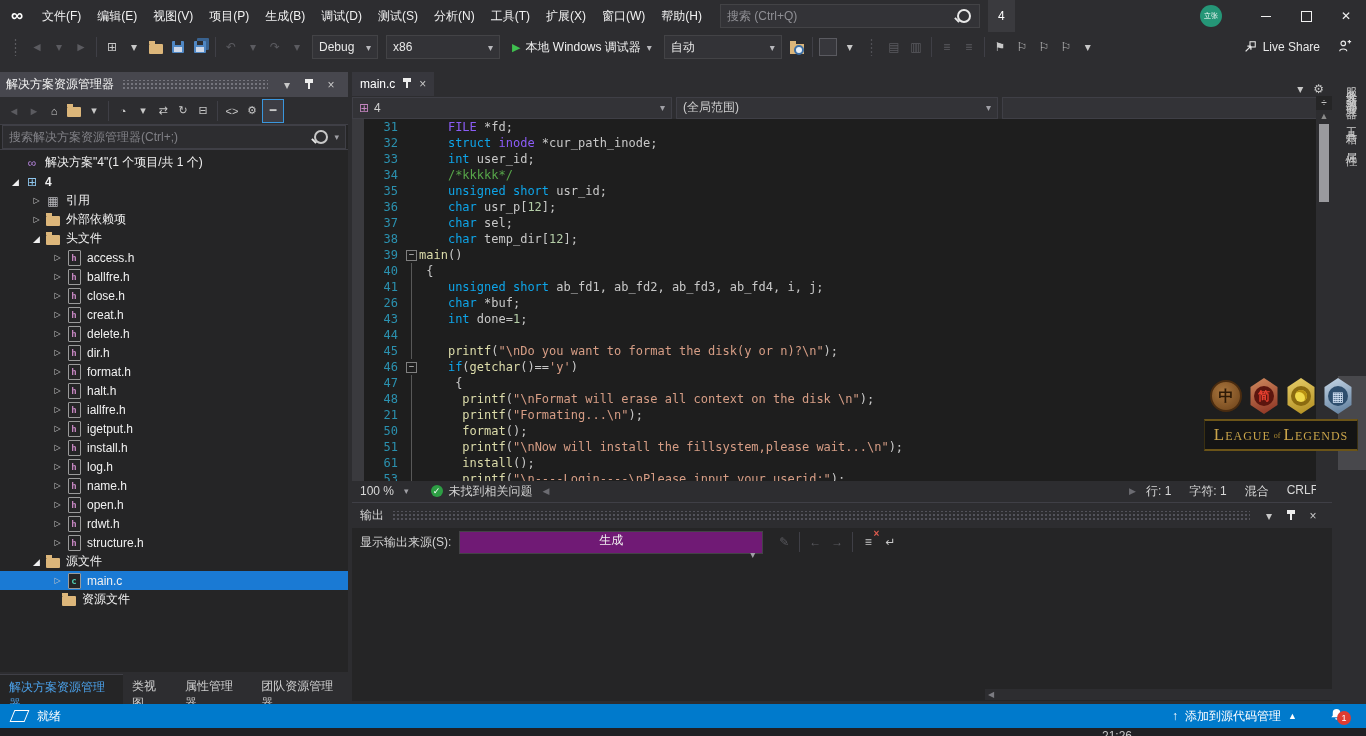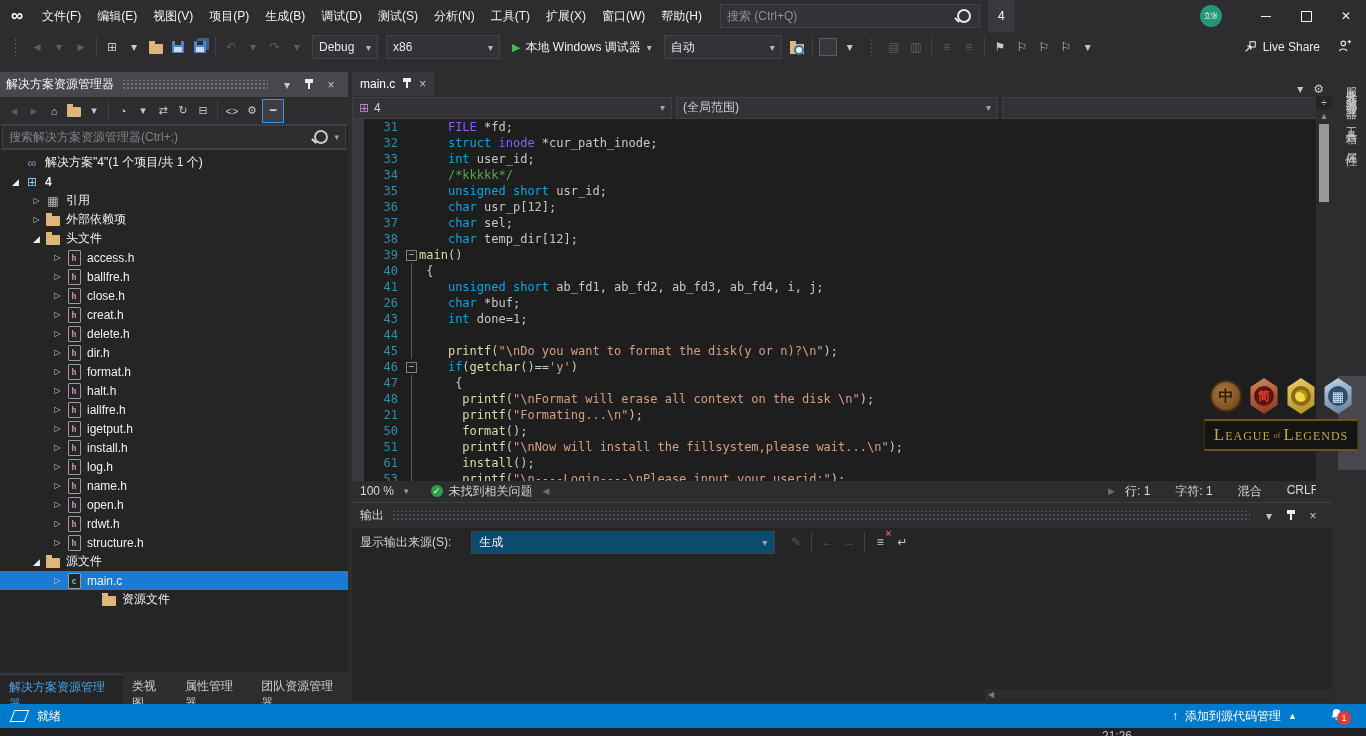--- a/index.html
+++ b/index.html
@@ -102,35 +102,35 @@
   .fold-guide{width:1px;height:16px;background:#585858;}
   .code-text{white-space:pre;}
   .k{color:#0ea5e9;} .t{color:#8b5cf6;} .c{color:#57a64a;} .s{color:#d69d85;}
   .n{color:#b5cea8;} .f{color:#dcdcaa;} .p{color:#c8c8c8;}
   #editor-status{position:absolute;left:0;top:409px;width:980px;height:20px;background:#2d2d30;display:flex;align-items:center;}
   #zoom-combo{display:flex;align-items:center;gap:10px;padding:0 8px;color:#d8d8d8;}
   .health-dot{width:12px;height:12px;border-radius:50%;background:#2d9e44;color:#fff;font-size:9px;
        display:flex;align-items:center;justify-content:center;margin:0 6px 0 14px;}
   #h-scroll{flex:1;display:flex;align-items:center;margin:0 10px;color:#6c6c72;font-size:9px;}
   #h-scroll .track{flex:1;height:8px;}
-  #right-stats{display:flex;gap:25px;padding-right:14px;color:#d8d8d8;}
+  #right-stats{display:flex;gap:18px;padding-right:14px;color:#d8d8d8;}
   #v-scrollbar{position:absolute;left:964px;top:24px;width:16px;height:457px;background:#2d2d30;}
   #v-scrollbar .split{height:14px;background:#252526;color:#c8c8c8;font-size:10px;text-align:center;line-height:14px;}
   #v-scrollbar .sarr{color:#8a8a8a;font-size:9px;text-align:center;height:12px;line-height:12px;}
   #v-scrollbar .thumb{margin:2px 3px;height:78px;width:10px;background:#9a9a9e;}
   #v-scrollbar .barr{position:absolute;bottom:24px;width:16px;text-align:center;color:#8a8a8a;font-size:9px;}
 
   
   #output-panel{left:352px;top:502px;width:980px;height:198px;background:#252526;border-top:1px solid #3f3f46;}
   #out-header{height:25px;display:flex;align-items:center;padding:0 8px;color:#d4d4d4;background:#2d2d30;}
   #out-header .dotsfill{flex:1;height:9px;margin:0 8px;
        background-image:radial-gradient(#52525a 1px,transparent 1.2px);background-size:4px 4px;background-position:0 2px;}
   #out-toolbar{height:28px;display:flex;align-items:center;padding:0 8px;background:#252526;color:#d4d4d4;}
-  #out-combo{width:288px;height:21px;background:#0c4a6e;border:1px solid #434346;display:flex;align-items:center;
-       padding:0 7px;margin-left:20px;color:#f0f0f0;}
+  #out-combo{width:288px;height:21px;background:#701a75;border:1px solid #434346;display:flex;align-items:center;
+       padding:0 7px;margin-left:8px;color:#f0f0f0;flex-direction:column;}
   #out-combo .arr{margin-left:auto;color:#a0a0a6;font-size:10px;}
   #out-content{height:132px;background:#252526;}
   #out-hscroll{position:absolute;left:633px;top:186px;width:356px;height:11px;background:#2d2d30;
        display:flex;align-items:center;color:#7c7c82;font-size:8px;padding-left:3px;box-sizing:border-box;}
 
   
   #right-strip{left:1336px;top:62px;width:30px;height:642px;background:#2d2d30;display:flex;flex-direction:column;align-items:center;}
   .vtab{writing-mode:vertical-rl;text-orientation:upright;color:#cccccc;letter-spacing:3px;margin-top:16px;cursor:default;font-size:11.5px;}
 
   
@@ -482,21 +482,21 @@
           </span>
           <span class="tree-label">源文件</span>
         </div>
         <div class="tree-row selected" style="padding-left: 50px;">
           <span class="exp">▷</span>
           <span class="ticon-tree">
             <span class="doc c">c</span>
           </span>
           <span class="tree-label">main.c</span>
         </div>
-        <div class="tree-row" style="padding-left: 45px; margin-left: 40px;">
+        <div class="tree-row" style="padding-left: 45px;">
           <span class="exp"></span>
           <span class="ticon-tree">
             <span class="folder"></span>
           </span>
           <span class="tree-label">资源文件</span>
         </div>
       </div>
   </div>
 
   <div id="bottom-tabs-row" class="abs">

